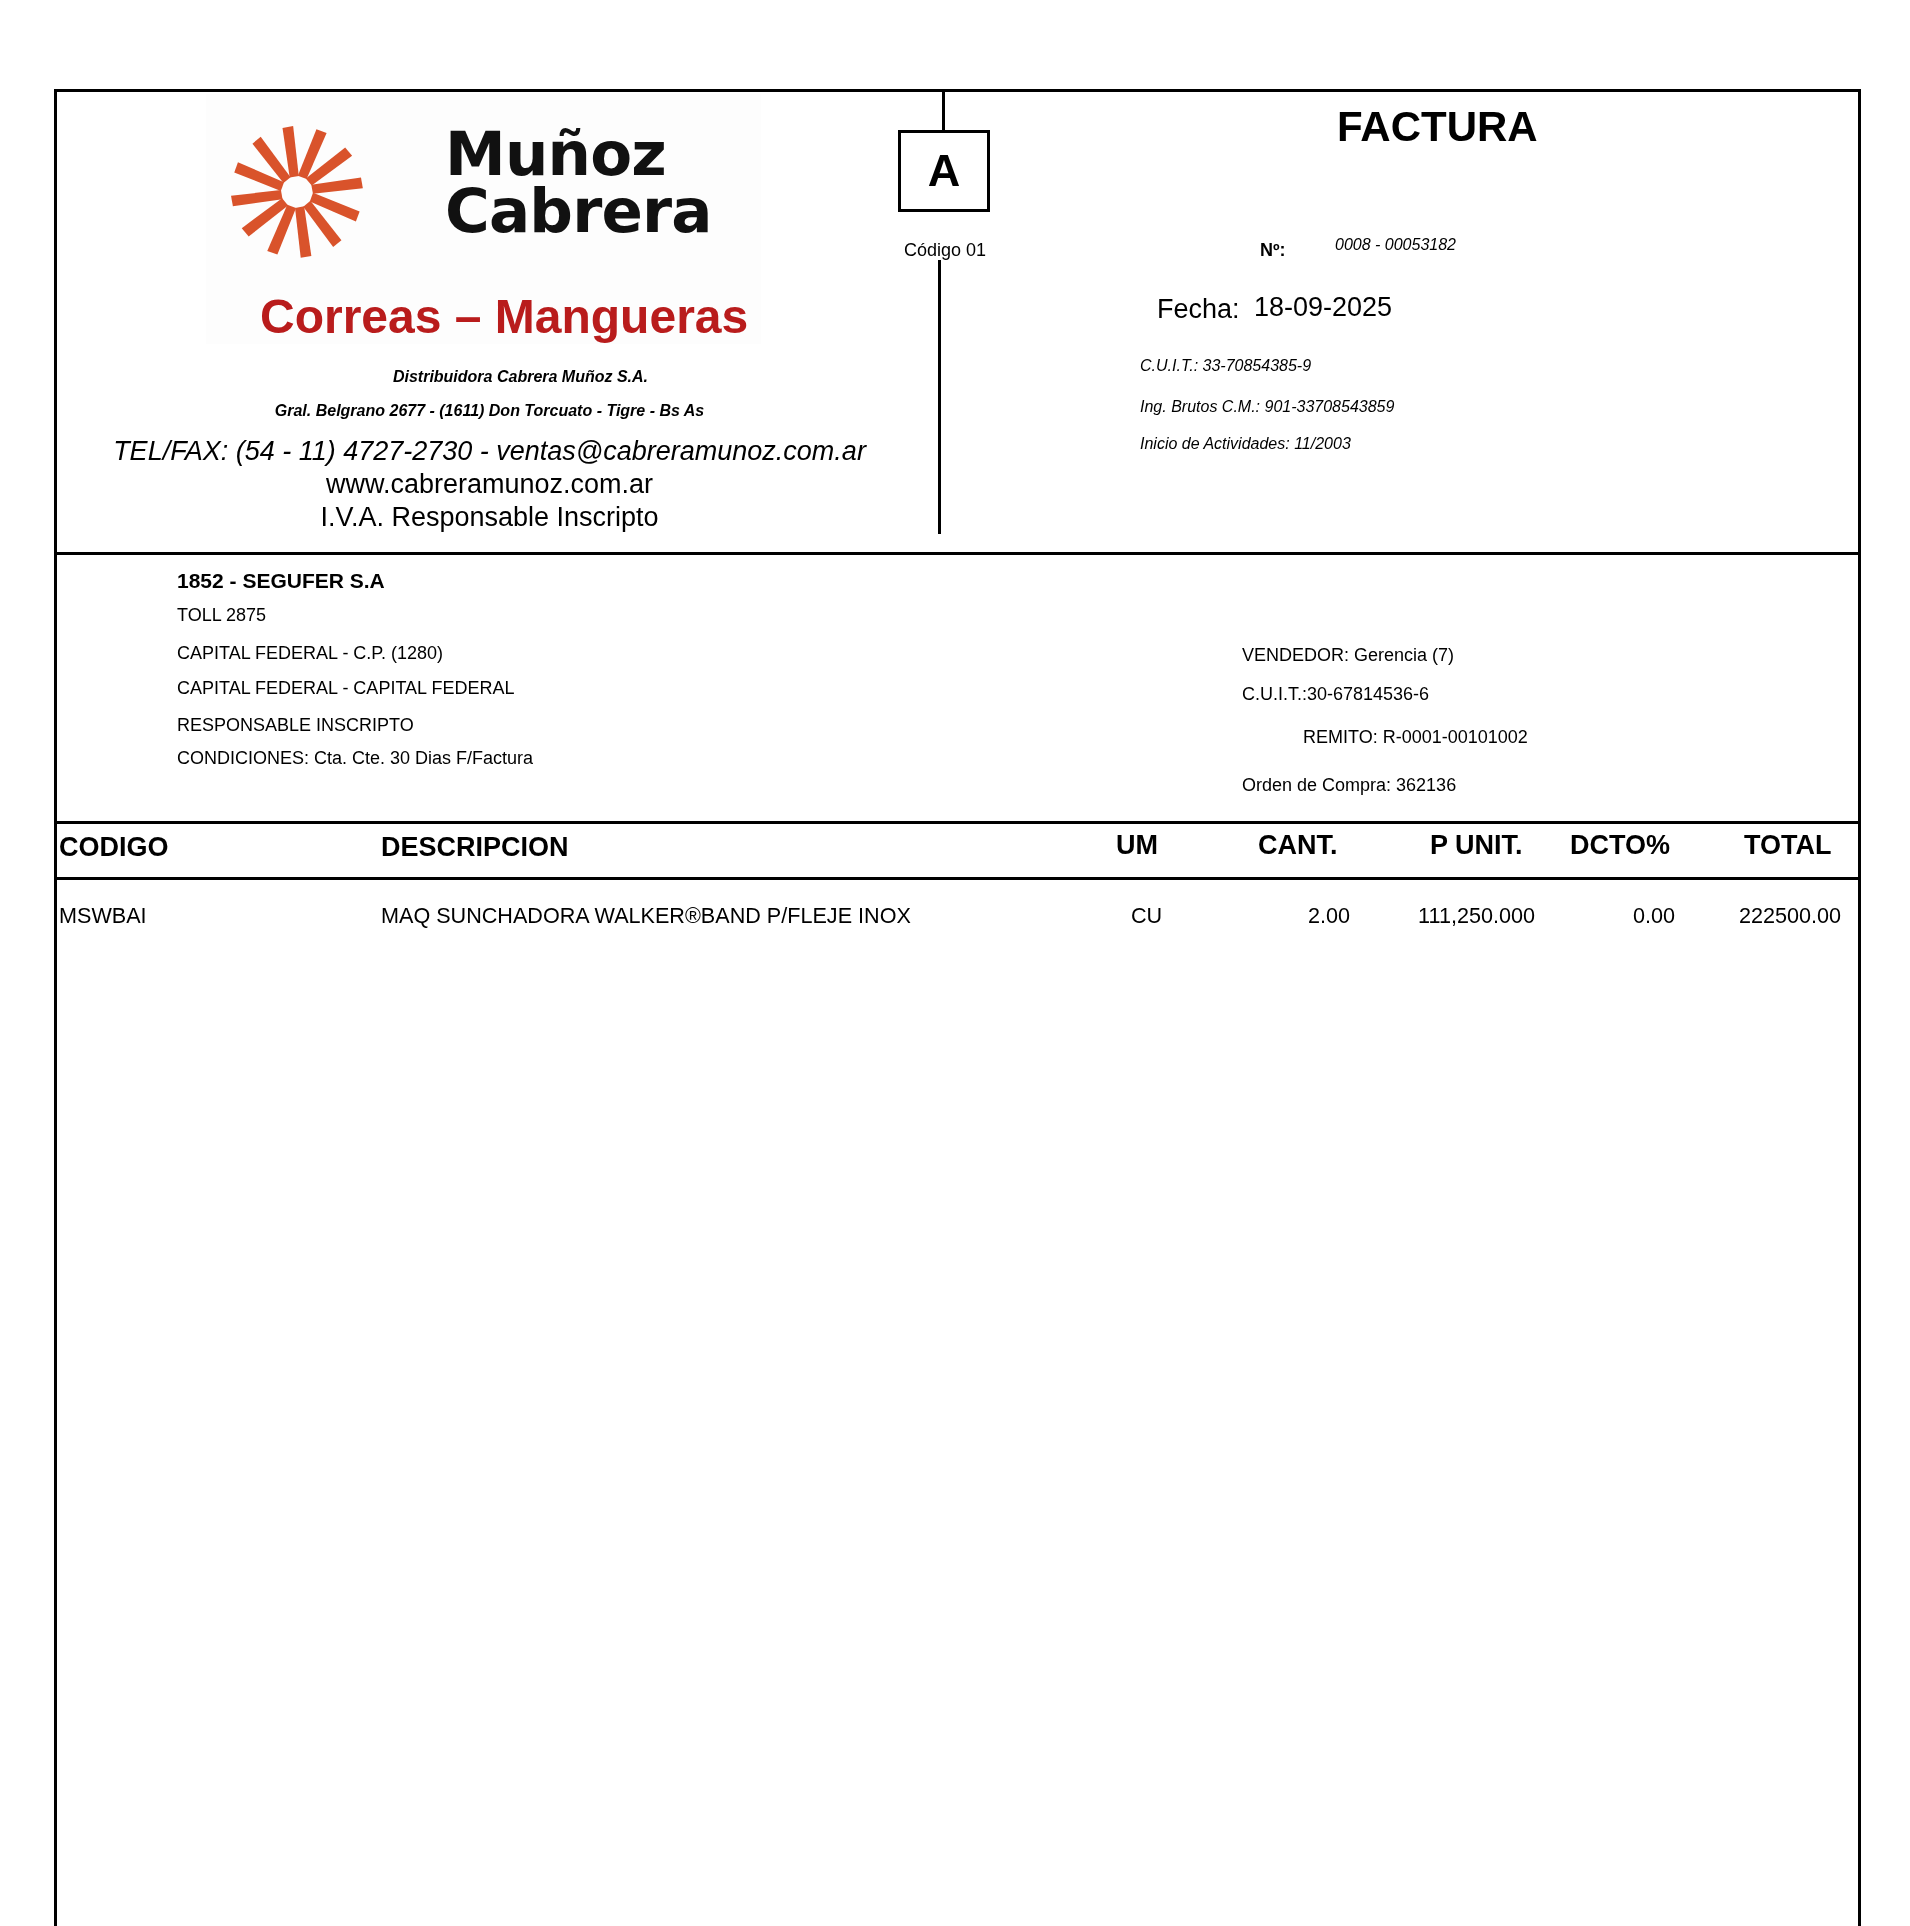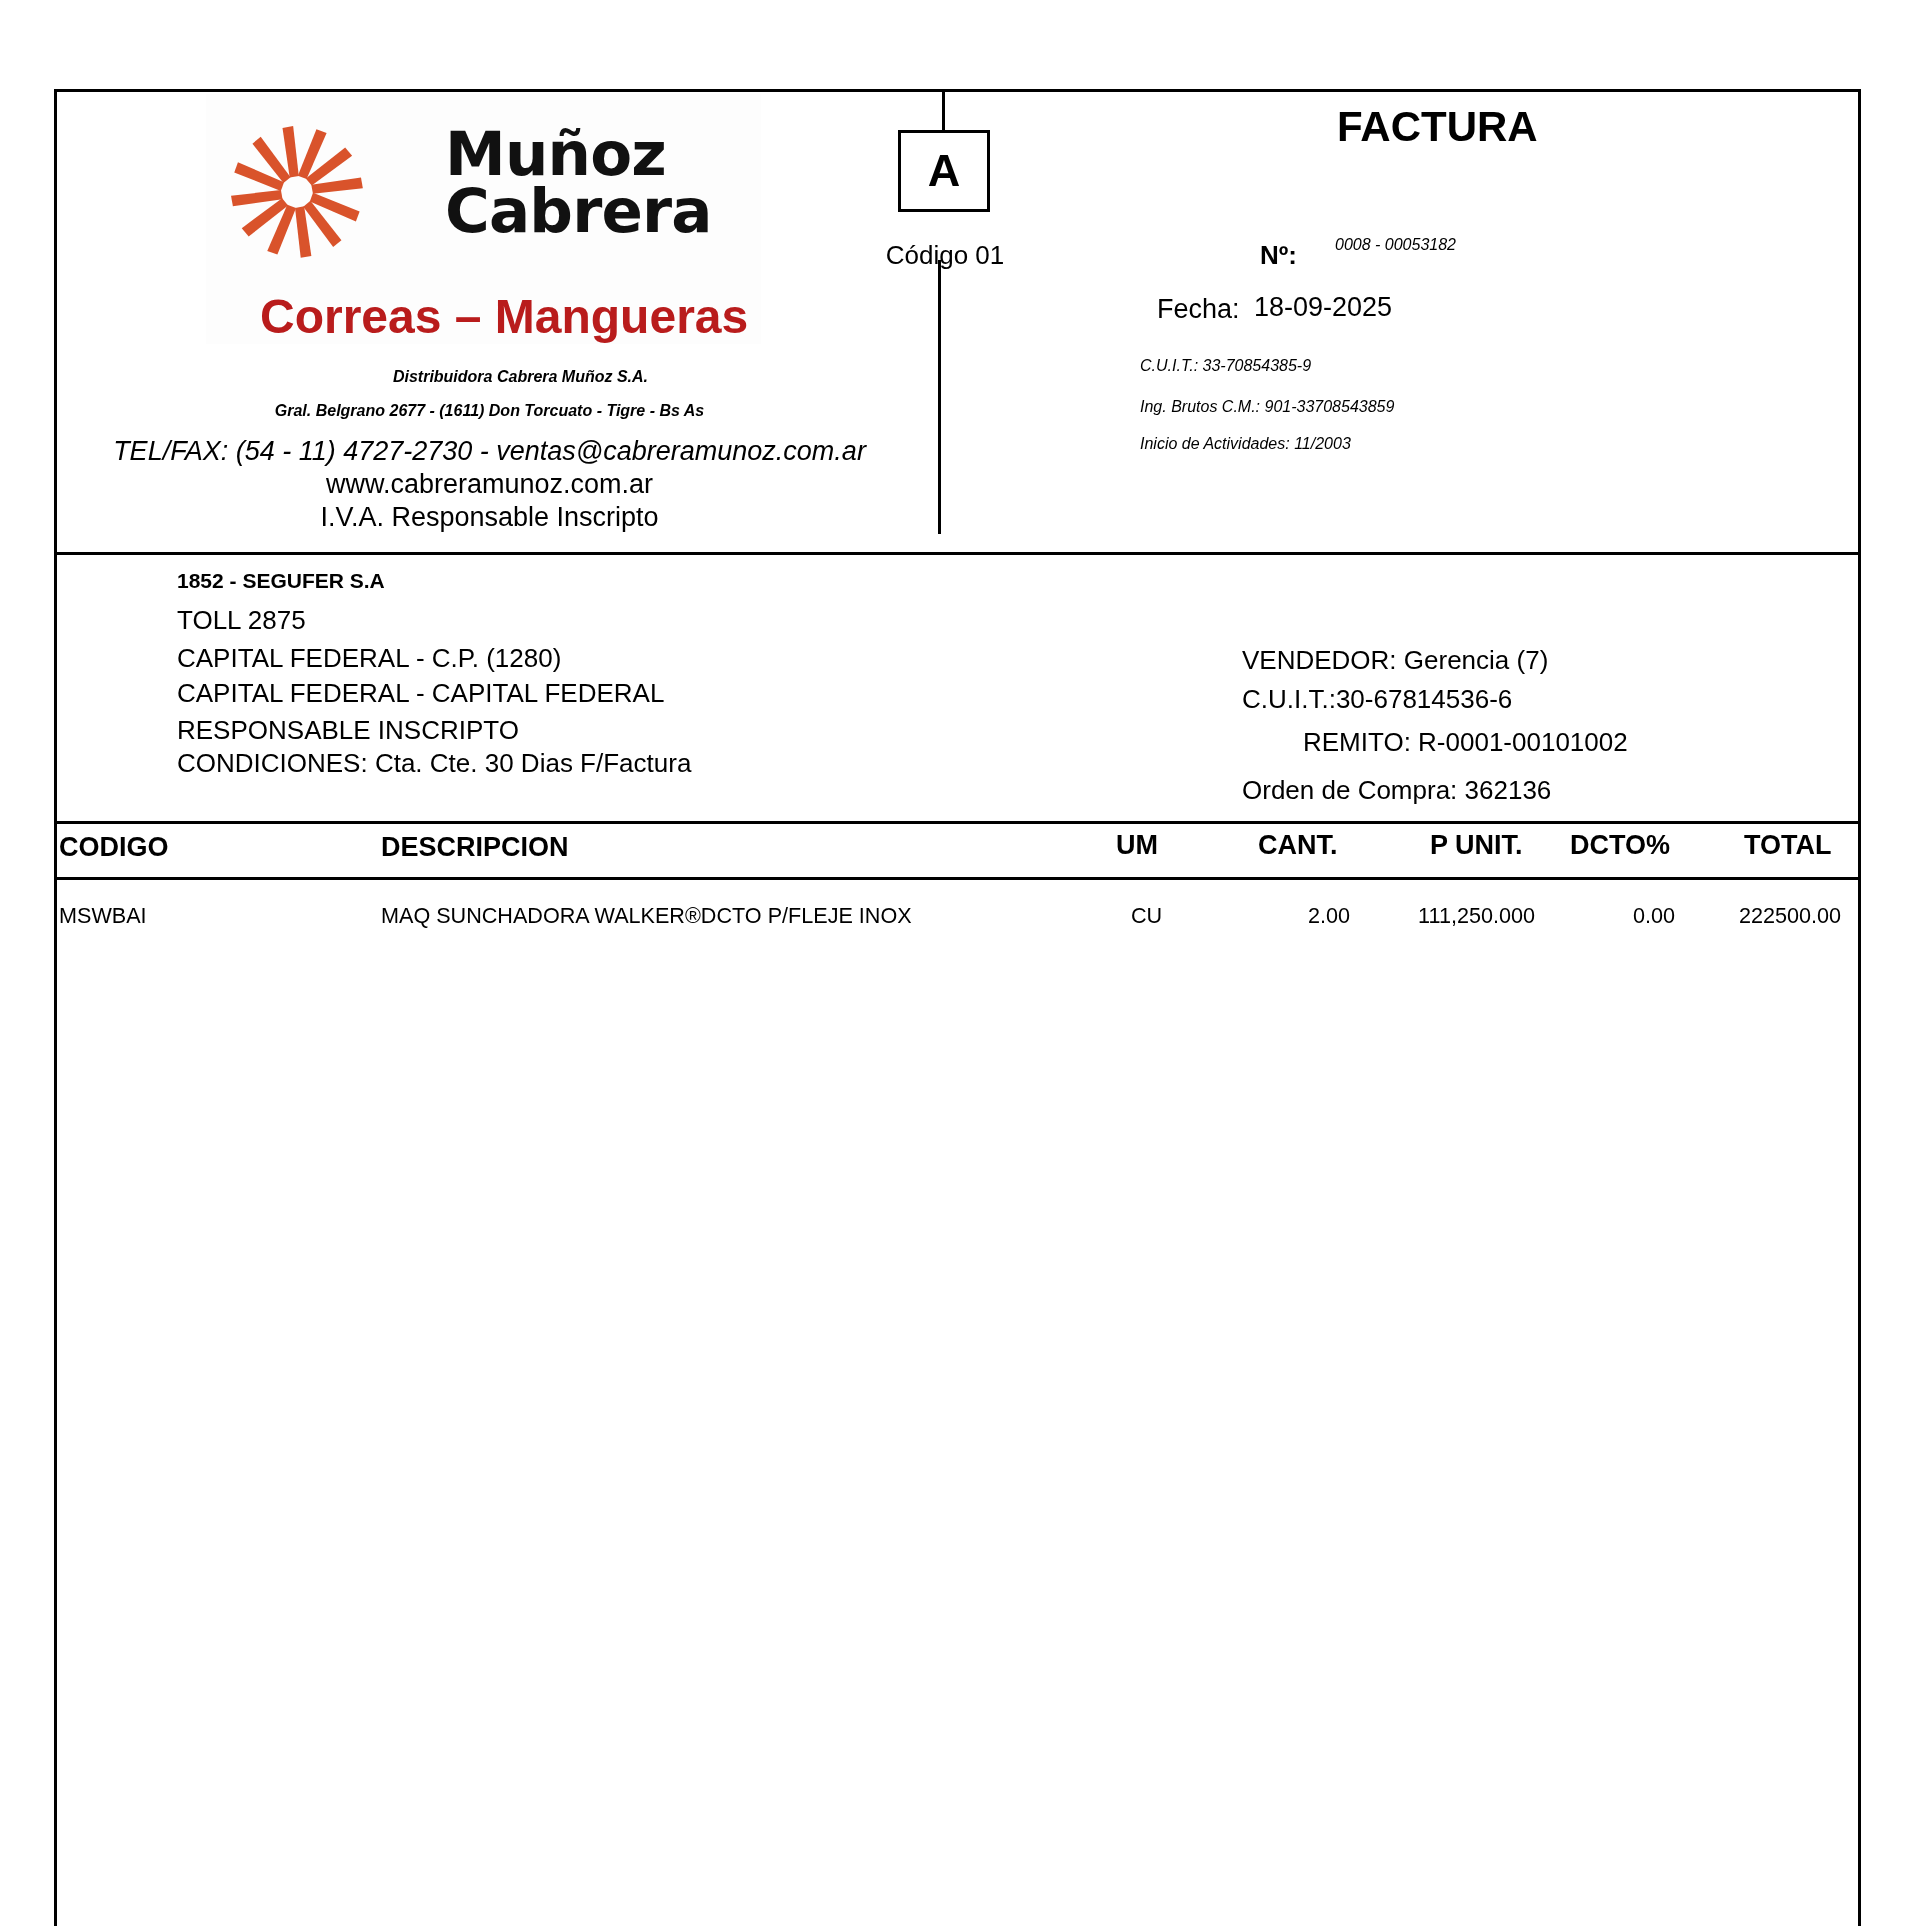--- a/index.html
+++ b/index.html
@@ -20,21 +20,21 @@
   .logo-name { position: absolute; left: 239px; top: 31px; font-family: "DejaVu Sans", sans-serif;
                font-weight: bold; font-size: 61px; line-height: 57px; color: #111; letter-spacing: -0.8px; }
   .logo-tag { position: absolute; left: 54px; top: 195px; font-size: 48px; font-weight: bold; color: #b91c1c; }
 
   
   .letterbox { position: absolute; left: 898px; top: 130px; width: 92px; height: 82px;
                border: 3.1px solid #000; box-sizing: border-box; font-size: 45px; font-weight: bold;
                text-align: center; line-height: 76px; }
 
   .t63 { font-size: 16px; font-style: italic; }
-  .t66 { font-size: 26px; }
+  .t66 { font-size: 18px; }
   .t70 { font-size: 27px; }
   .t56 { font-size: 21.6px; }
   .t54 { font-size: 21px; }
 </style>
 </head>
 <body>
 
 <div class="frame"></div>
 <div class="vline" style="left:942px; top:89px; height:42px; width:2.7px;"></div>
 <div class="vline" style="left:938px; top:260px; height:274px;"></div>
@@ -99,20 +99,20 @@
 <div class="abs b t70" style="left:59px; top:832px;">CODIGO</div>
 <div class="abs b t70" style="left:381px; top:832px;">DESCRIPCION</div>
 <div class="abs b t70" style="left:1116px; top:830px;">UM</div>
 <div class="abs b t70" style="left:1258px; top:830px;">CANT.</div>
 <div class="abs b t70" style="left:1430px; top:830px;">P UNIT.</div>
 <div class="abs b t70" style="left:1570px; top:830px;">DCTO%</div>
 <div class="abs b t70" style="left:1744px; top:830px;">TOTAL</div>
 
 <div>
   <div class="abs t56" style="left:59px; top:903px;">MSWBAI</div>
-  <div class="abs t56" style="left:381px; top:903px;">MAQ SUNCHADORA WALKER®DCTO P/FLEJE INOX</div>
+  <div class="abs t56" style="left:381px; top:903px;">MAQ SUNCHADORA WALKER®BAND P/FLEJE INOX</div>
   <div class="abs t56" style="left:1131px; top:903px;">CU</div>
   <div class="abs t56 right" style="left:1271px; width:79px; top:903px;">2.00</div>
   <div class="abs t56 right" style="left:1387px; width:148px; top:903px;">111,250.000</div>
   <div class="abs t56 right" style="left:1579px; width:96px; top:903px;">0.00</div>
   <div class="abs t56 right" style="left:1695px; width:146px; top:903px;">222500.00</div>
 </div>
 
 
 </body></html>

